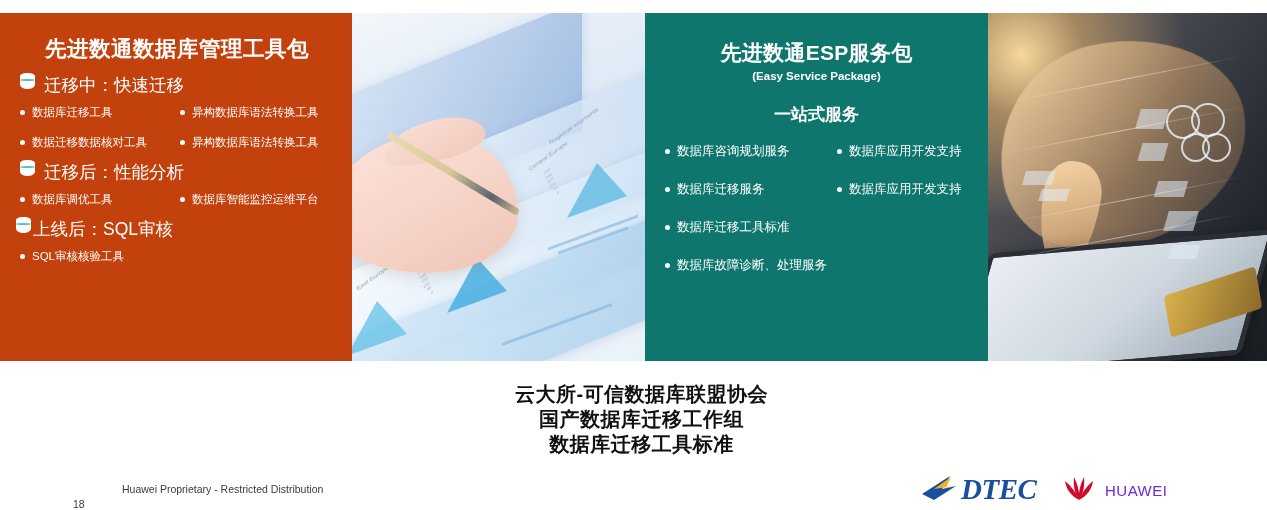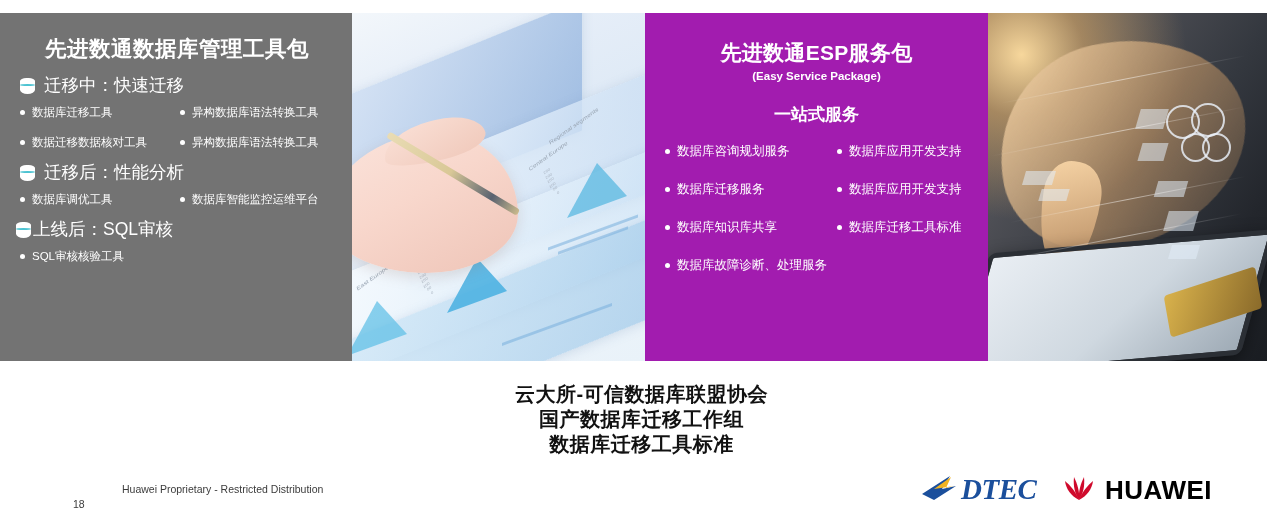--- a/index.html
+++ b/index.html
@@ -26,36 +26,36 @@
     overflow: hidden;
   }
 
   
   .panel-teal {
     position: absolute;
     left: 0;
     top: 0;
     width: 352px;
     height: 348px;
-    background: #737373;
+    background: #c2410c;
     box-sizing: border-box;
     padding: 16px 10px 0 12px;
   }
   .teal-title {
     color: #ffffff;
     font-weight: bold;
     font-size: 21.5px;
     letter-spacing: 0.5px;
     text-align: center;
     margin: 5px 0 10px 0;
     white-space: nowrap;
   }
   .section-head {
     display: flex;
-    align-items: flex-end;
+    align-items: flex-start;
     gap: 9px;
     color: #ffffff;
     font-size: 17.5px;
     margin: 10px 0 8px 8px;
     white-space: nowrap;
   }
   .section-head.tight { margin-left: 4px; gap: 2px; }
 
   
   .db-icon {
@@ -189,21 +189,21 @@
     transform-origin: left center;
   }
 
   
   .panel-red {
     position: absolute;
     left: 645px;
     top: 0;
     width: 343px;
     height: 348px;
-    background: #a21caf;
+    background: #0f766e;
     box-sizing: border-box;
     padding: 26px 14px 0 14px;
   }
   .red-title {
     color: #ffffff;
     font-weight: bold;
     font-size: 21px;
     text-align: center;
     white-space: nowrap;
     letter-spacing: 0.3px;
@@ -354,23 +354,23 @@
   }
   .logo-huawei {
     position: absolute;
     left: 1062px;
     top: 474px;
     display: flex;
     align-items: center;
     gap: 9px;
   }
   .huawei-text {
-    font-weight: bold;
-    font-size: 26px;
-    color: #000000;
+    font-weight: normal;
+    font-size: 15px;
+    color: #6d28d9;
     letter-spacing: 0.5px;
     line-height: 1;
   }
 </style>
 </head>
 <body>
 
 <div class="banner">
 
   <div class="panel-teal">
@@ -480,24 +480,20 @@
       <div class="bullet">
         <span class="dot"></span>
         <span>数据库迁移服务</span>
       </div>
       <div class="bullet">
         <span class="dot"></span>
         <span>数据库应用开发支持</span>
       </div>
       <div class="bullet">
         <span class="dot"></span>
-        <span>数据库知识库共享</span>
-      </div>
-      <div class="bullet">
-        <span class="dot"></span>
         <span>数据库迁移工具标准</span>
       </div>
       <div class="bullet span2">
         <span class="dot"></span>
         <span>数据库故障诊断、处理服务</span>
       </div>
     </div>
   </div>
 
   <div class="photo-right">

